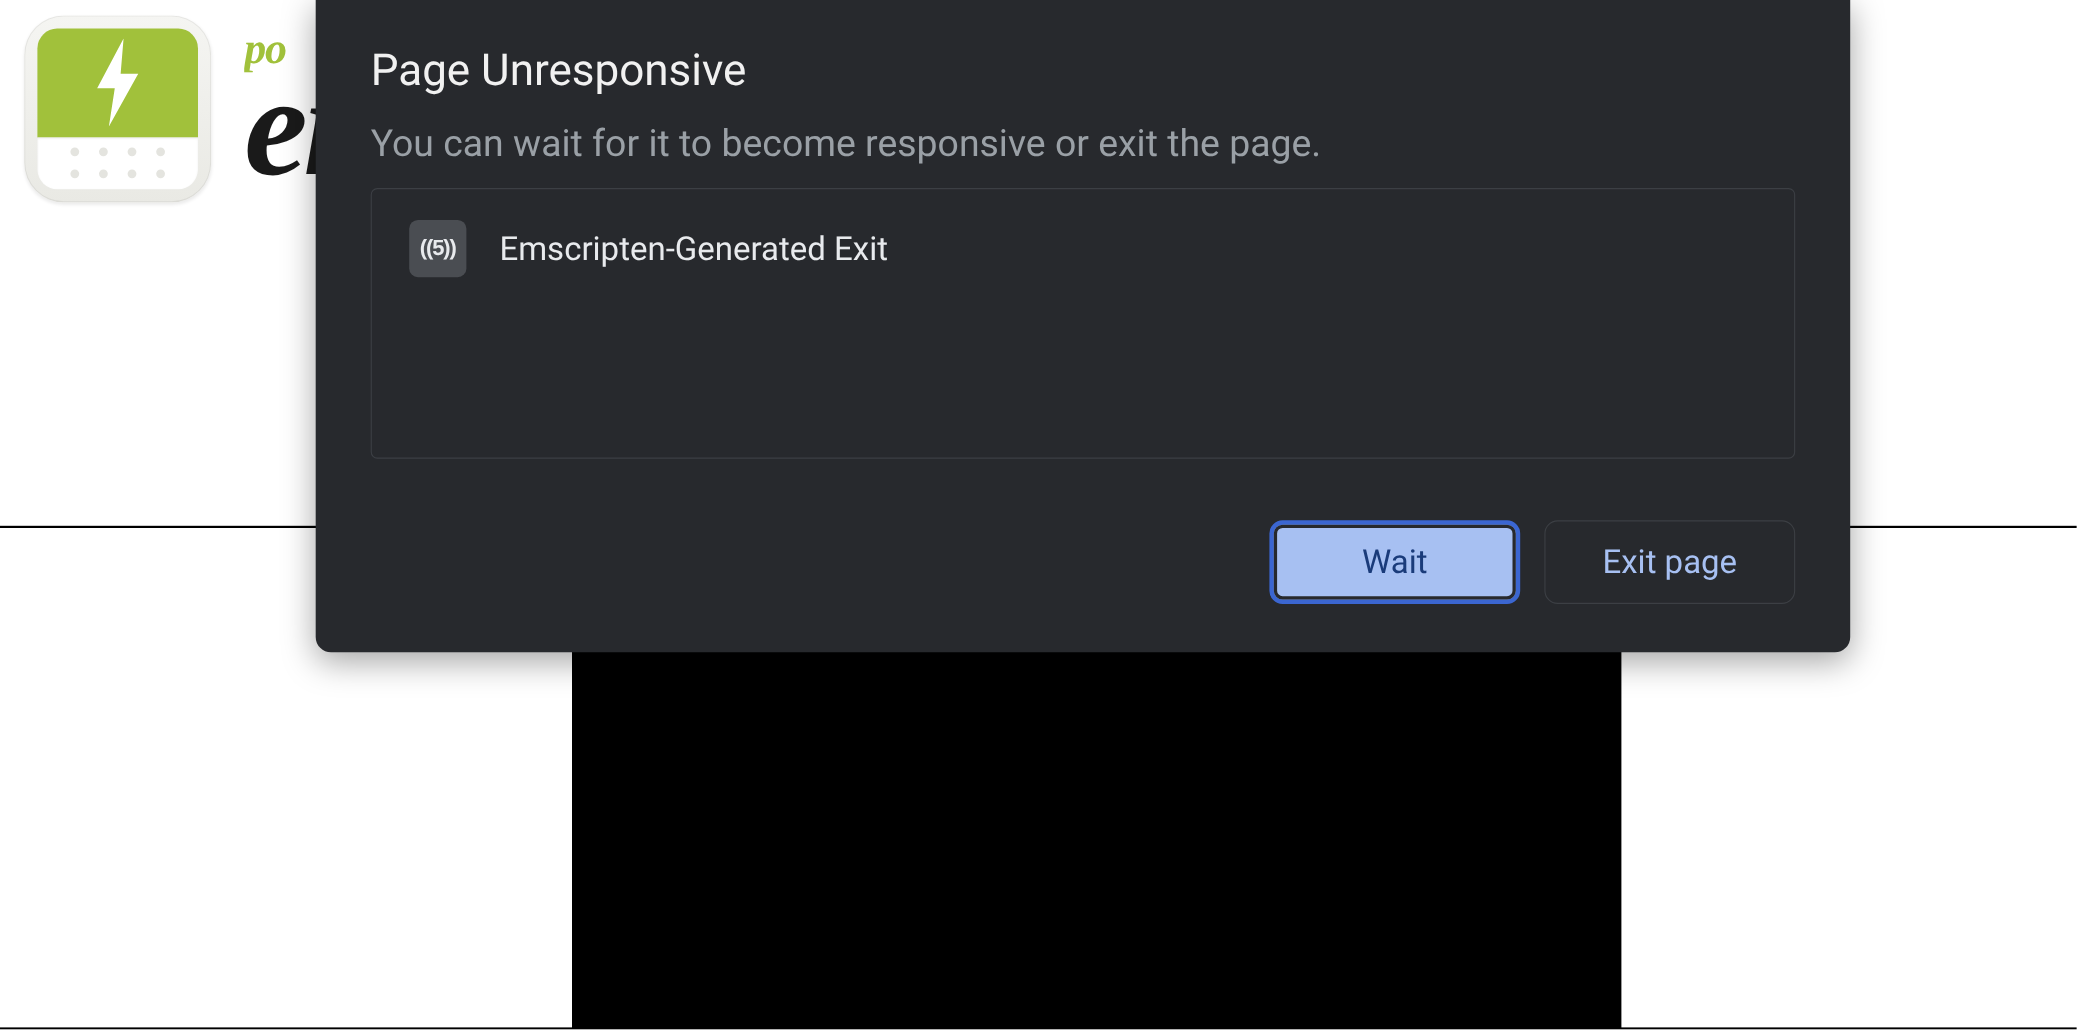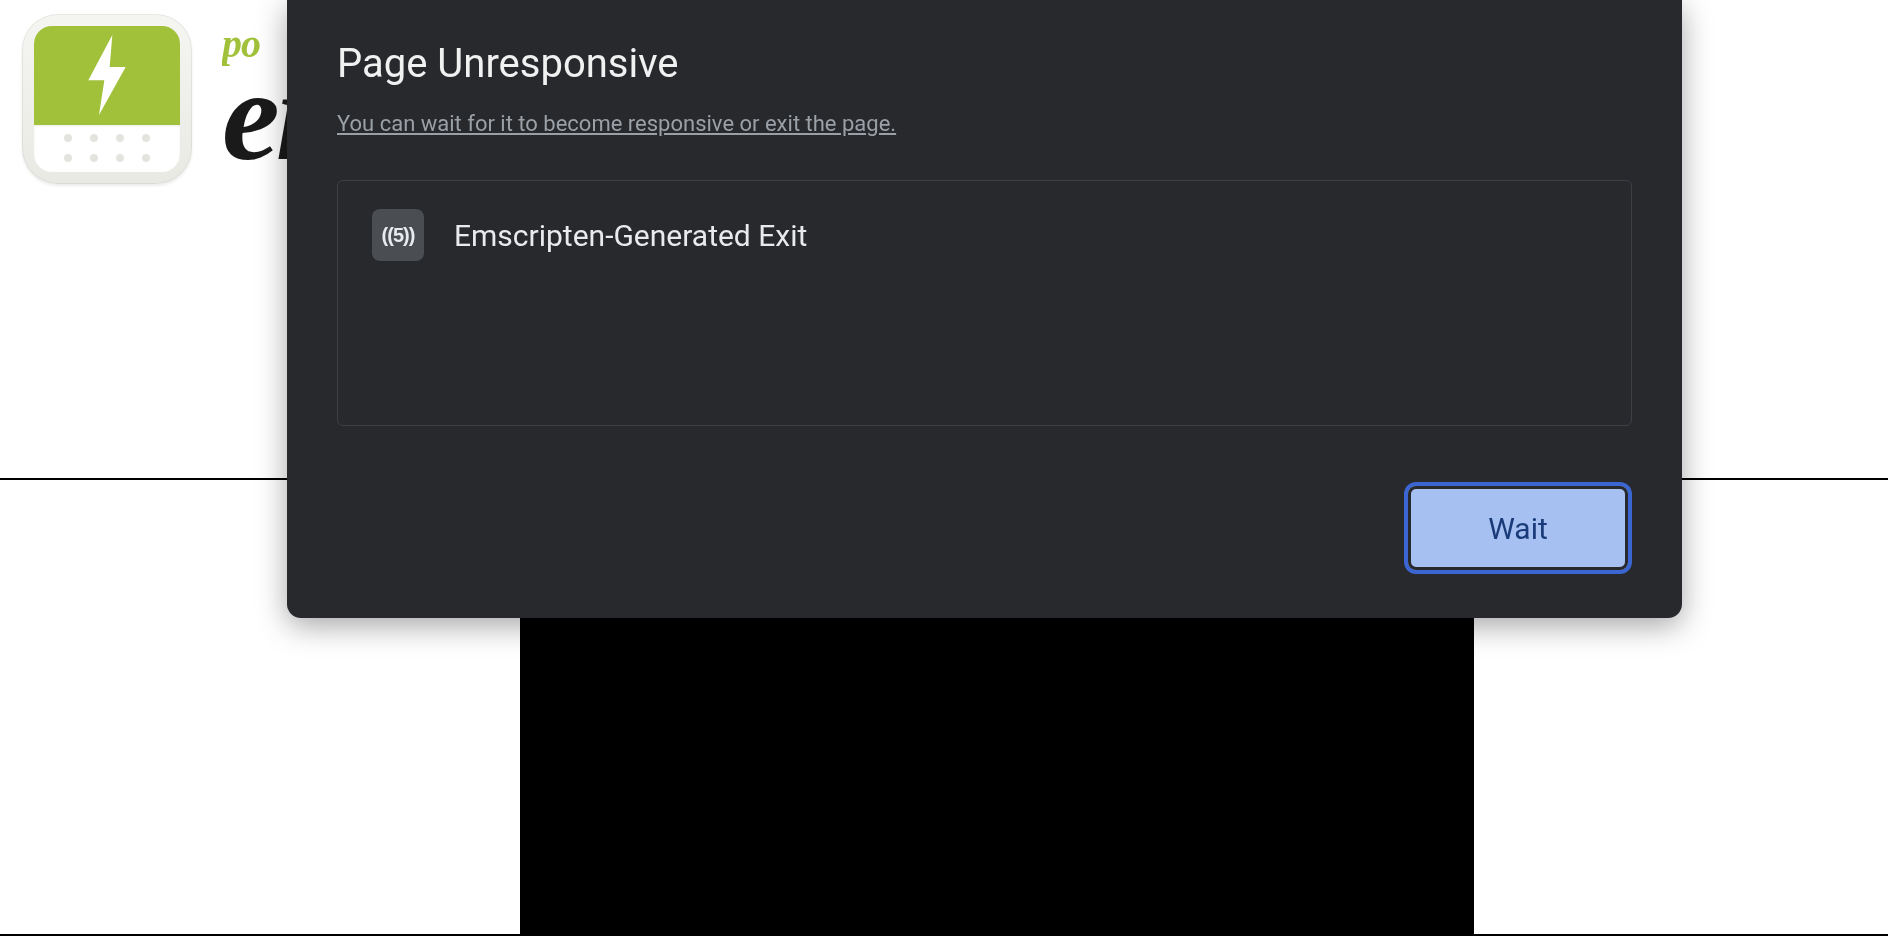--- a/index.html
+++ b/index.html
@@ -139,25 +139,24 @@
     padding: 40px 50px 44px 50px;
     box-shadow: 0 8px 30px rgba(0,0,0,0.35);
   }
   .dialog-title {
     font-size: 40px;
     font-weight: 400;
     color: #f1f1f1;
     margin-bottom: 24px;
   }
   .dialog-sub {
-    font-size: 22px;
+    font-size: 34px;
     font-weight: 400;
     color: #9aa0a6;
-    margin-bottom: 44px;
-    text-decoration: underline;
+    margin-bottom: 20px;
   }
   .dialog-list {
     border: 1px solid #3c3f44;
     border-radius: 6px;
     padding: 28px 34px;
     min-height: 246px;
     margin-bottom: 56px;
   }
   .dialog-item {
     display: flex;
@@ -182,21 +181,21 @@
     font-size: 30px;
     color: #e8eaed;
   }
   .dialog-actions {
     display: flex;
     justify-content: flex-end;
     gap: 22px;
   }
   .btn {
     min-width: 228px;
-    height: 92px;
+    height: 76px;
     border-radius: 12px;
     font-size: 30px;
     font-weight: 400;
     cursor: pointer;
     display: flex;
     align-items: center;
     justify-content: center;
   }
   .btn-primary {
     background: #a7c0f2;
@@ -265,14 +264,15 @@
     <div class="dialog-item">
       <div class="favicon">
         <span>((5))</span>
       </div>
       <div class="item-label">Emscripten-Generated Exit</div>
     </div>
   </div>
 
   <div class="dialog-actions">
     <div class="btn btn-primary">Wait</div>
+    <div class="btn btn-secondary">Exit page</div>
   </div>
 </div>
 
 </body></html>

